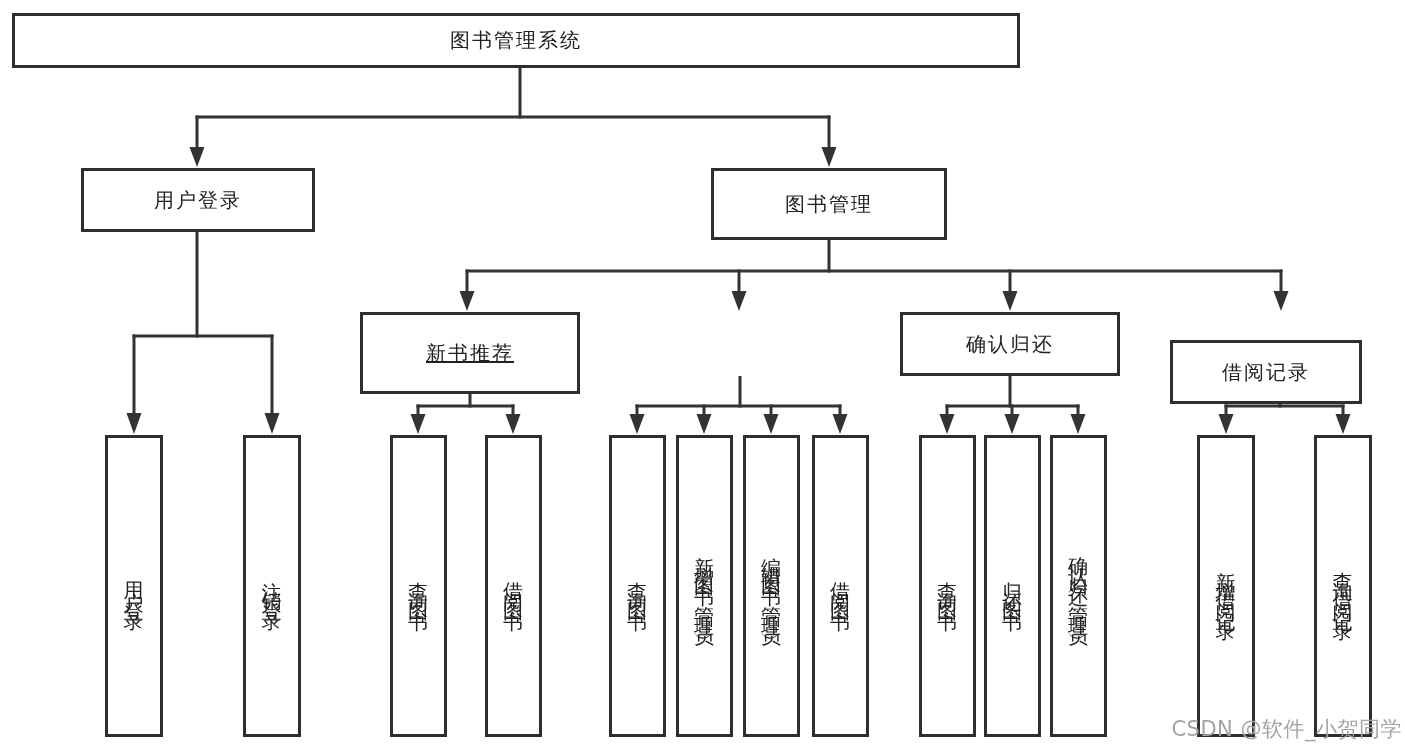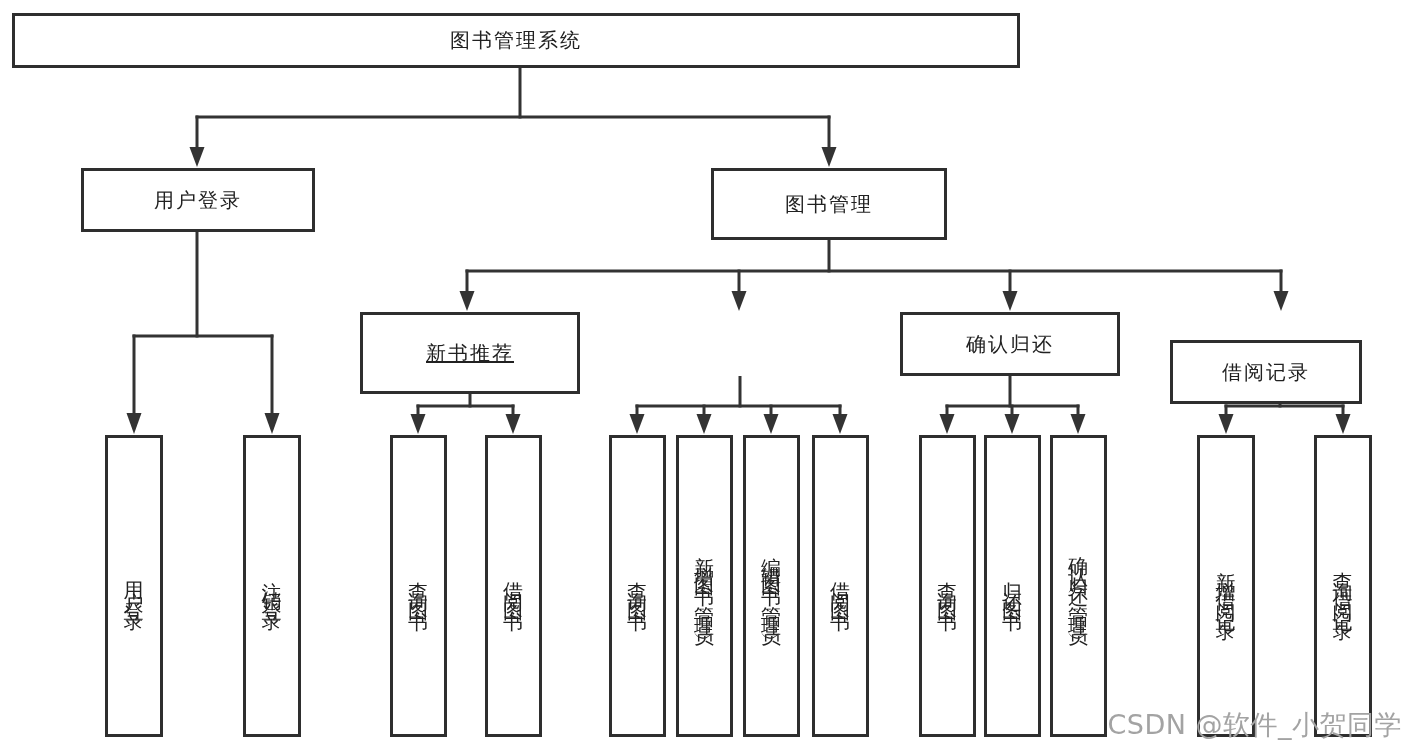--- a/index.html
+++ b/index.html
@@ -22,21 +22,21 @@
     background:var(--background);display:flex;align-items:center;justify-content:center;
     color:var(--text-color);
   }
   .hlabel{font-size:20px;letter-spacing:2px;white-space:nowrap;}
   .leaf span{
     writing-mode:vertical-rl;text-orientation:mixed;
     font-size:20px;letter-spacing:10px;line-height:1;white-space:nowrap;
   }
   .watermark{
     position:absolute;right:3px;bottom:4px;z-index:5;
-    font-size:27px;letter-spacing:0.5px;color:var(--watermark-color);white-space:nowrap;
+    font-size:21px;letter-spacing:0.5px;color:var(--watermark-color);white-space:nowrap;
   }
 </style>
 </head>
 <body>
 
 <div class="canvas">
 
   <svg class="connectors" viewBox="0 0 1405 747" xmlns="http://www.w3.org/2000/svg" aria-hidden="true">
 
     <line x1="520" y1="68" x2="520" y2="118.5"></line>

